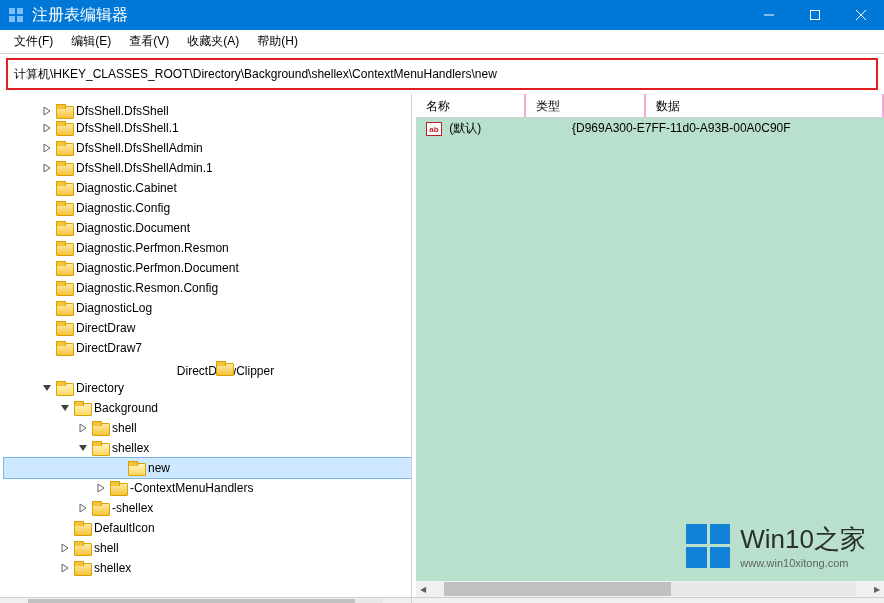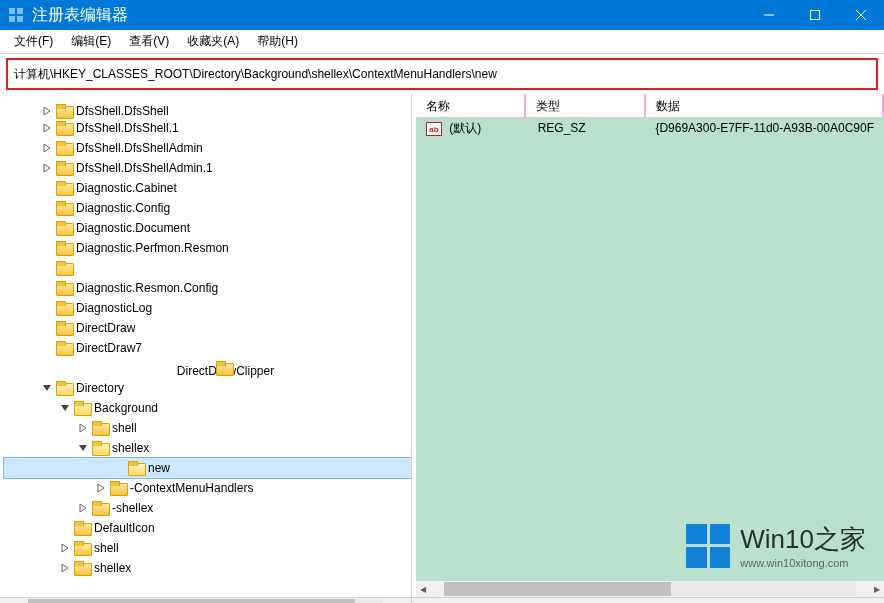--- a/index.html
+++ b/index.html
@@ -149,20 +149,21 @@
           <span>Diagnostic.Document</span>
         </div>
         <div class="node" style="padding-left: 36px;">
           <span class="toggle empty"></span>
           <span class="folder-icon"></span>
           <span>Diagnostic.Perfmon.Resmon</span>
         </div>
         <div class="node" style="padding-left: 36px;">
           <span class="toggle empty"></span>
           <span class="folder-icon"></span>
+          <span>Diagnostic.Perfmon.Document</span>
         </div>
         <div class="node" style="padding-left: 36px;">
           <span class="toggle empty"></span>
           <span class="folder-icon"></span>
           <span>Diagnostic.Resmon.Config</span>
         </div>
         <div class="node" style="padding-left: 36px;">
           <span class="toggle empty"></span>
           <span class="folder-icon"></span>
           <span>DiagnosticLog</span>
@@ -272,21 +273,20 @@
       <div class="col col-name">名称</div>
       <div class="col col-type">类型</div>
       <div class="col col-data">数据</div>
     </div>
     <div class="list-body">
       <div class="list-row">
         <div class="cell col-name">
           <span class="string-icon">ab</span>
           <span>(默认)</span>
         </div>
-        <div class="cell col-type">REG_SZ</div>
         <div class="cell col-data">{D969A300-E7FF-11d0-A93B-00A0C90F</div>
       </div>
     </div>
     <div class="watermark">
       <div class="logo">
           <span></span>
           <span></span>
           <span></span>
           <span></span>
         </div>

